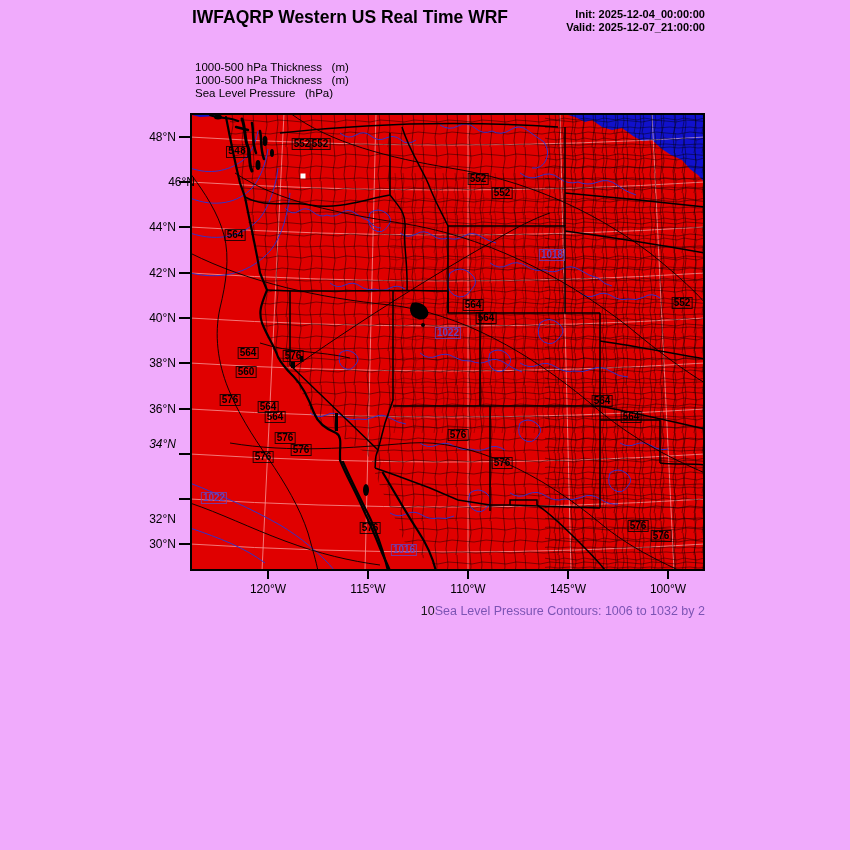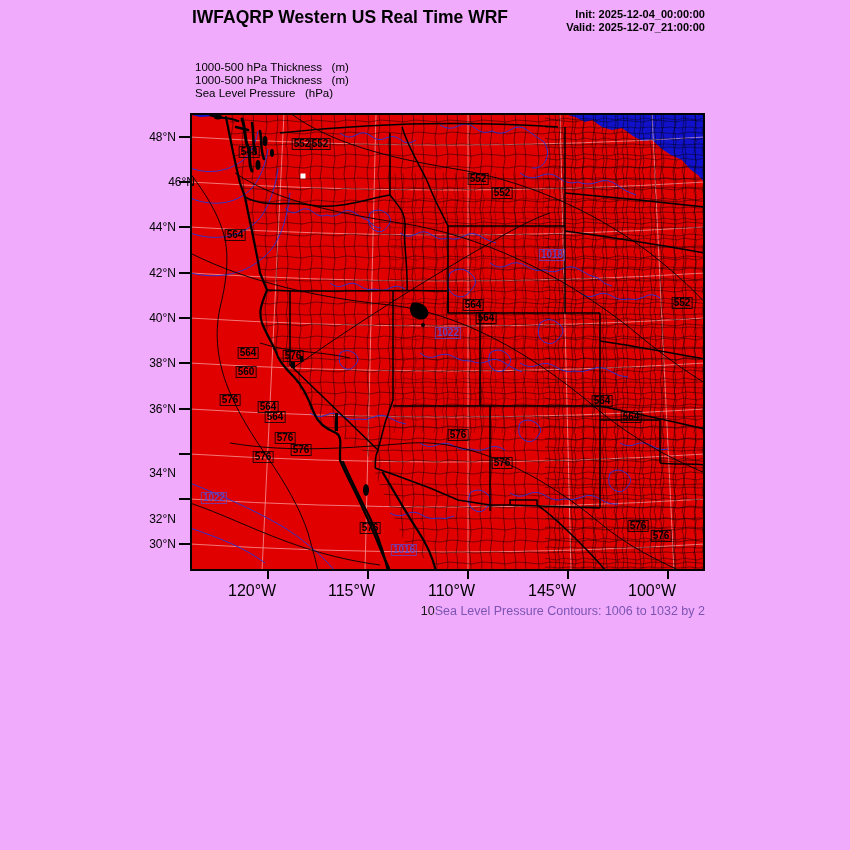--- a/index.html
+++ b/index.html
@@ -7,21 +7,21 @@
         font-family:"Liberation Sans", sans-serif;color:#000;}
   .title{position:absolute;left:150px;top:7px;width:400px;text-align:center;
          font-size:17.5px;font-weight:bold;letter-spacing:0px;}
   .meta{position:absolute;right:145px;top:8px;text-align:right;font-size:11px;
         font-weight:bold;line-height:13px;white-space:pre;}
   .legend{position:absolute;left:195px;top:61px;font-size:11.5px;line-height:13px;white-space:pre;}
   #mapwrap{position:absolute;left:190px;top:113px;width:515px;height:458px;overflow:hidden;}
   #mapwrap svg{position:absolute;left:0;top:0;}
   .ylab{position:absolute;left:0;width:176px;text-align:right;font-size:12px;height:14px;}
   .ytick{position:absolute;left:179px;width:11px;height:2px;background:#000;}
-  .xlab{position:absolute;top:582px;width:80px;font-size:16px;}
+  .xlab{position:absolute;top:582px;width:80px;text-align:center;font-size:12px;}
   .xtick{position:absolute;top:571px;width:2px;height:8px;background:#000;}
   .note{position:absolute;top:604px;right:145px;font-size:12.5px;white-space:pre;}
   .note .blk{color:#1a1a1a;}
   .note .ppl{color:#7C54B4;}
   .footer{position:absolute;left:195px;top:812px;font-size:11px;font-weight:bold;
           line-height:13.5px;white-space:pre;}
   .mlab{position:absolute;transform:translate(-50%,-50%);font-size:10px;font-weight:bold;
         line-height:10px;padding:0 1px;border:1px solid;background:transparent;white-space:nowrap;}
   .mlab.blk{color:#000;border-color:rgba(0,0,0,0.8);}
   .mlab.ppl{border-color:rgba(102,68,187,0.8);text-align:right;}
@@ -192,21 +192,21 @@
         <ellipse cx="75" cy="28" rx="2.5" ry="5"></ellipse>
         <ellipse cx="82" cy="40" rx="2" ry="4"></ellipse>
         <ellipse cx="68" cy="52" rx="2.5" ry="5"></ellipse>
         <ellipse cx="28" cy="4" rx="4" ry="2.5"></ellipse>
       </g>
 
       <rect x="1" y="1" width="513" height="456" fill="none" stroke="#000" stroke-width="2"></rect>
     </svg>
 
     <div id="maplabels">
-        <span class="mlab blk" style="left: 59px; top: 39px;">548</span>
+        <span class="mlab blk" style="left: 47px; top: 39px; font-family: Liberation Mono, monospace;">548</span>
         <span class="mlab blk" style="left: 112px; top: 31px;">552</span>
         <span class="mlab blk" style="left: 130px; top: 31px;">552</span>
         <span class="mlab blk" style="left: 288px; top: 66px;">552</span>
         <span class="mlab blk" style="left: 312px; top: 80px;">552</span>
         <span class="mlab blk" style="left: 492px; top: 190px;">552</span>
         <span class="mlab blk" style="left: 45px; top: 122px;">564</span>
         <span class="mlab blk" style="left: 283px; top: 192px;">564</span>
         <span class="mlab blk" style="left: 296px; top: 205px;">564</span>
         <span class="mlab blk" style="left: 58px; top: 240px;">564</span>
         <span class="mlab blk" style="left: 56px; top: 259px;">560</span>
@@ -242,21 +242,21 @@
     <div class="ylab" style="top: 220px;">44°N</div>
     <div class="ytick" style="top: 226px;"></div>
     <div class="ylab" style="top: 266px;">42°N</div>
     <div class="ytick" style="top: 272px;"></div>
     <div class="ylab" style="top: 311px;">40°N</div>
     <div class="ytick" style="top: 317px;"></div>
     <div class="ylab" style="top: 356px;">38°N</div>
     <div class="ytick" style="top: 362px;"></div>
     <div class="ylab" style="top: 402px;">36°N</div>
     <div class="ytick" style="top: 408px;"></div>
-    <div class="ylab" style="top: 466px;">34°N</div>
+    <div class="ylab" style="top: 437px; font-style: italic;">34°N</div>
     <div class="ytick" style="top: 453px;"></div>
     <div class="ylab" style="top: 492px; margin-top: 20px;">32°N</div>
     <div class="ytick" style="top: 498px;"></div>
     <div class="ylab" style="top: 537px;">30°N</div>
     <div class="ytick" style="top: 543px;"></div>
     <div class="xlab" style="left: 228px;">120°W</div>
     <div class="xtick" style="left: 267px;"></div>
     <div class="xlab" style="left: 328px;">115°W</div>
     <div class="xtick" style="left: 367px;"></div>
     <div class="xlab" style="left: 428px;">110°W</div>

